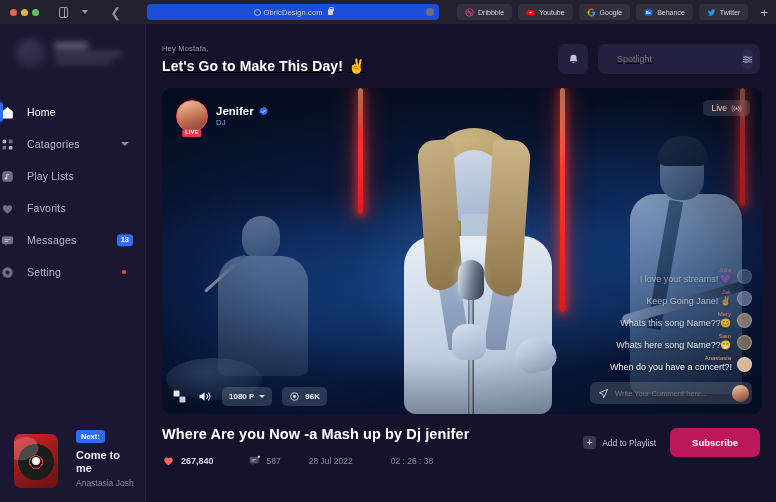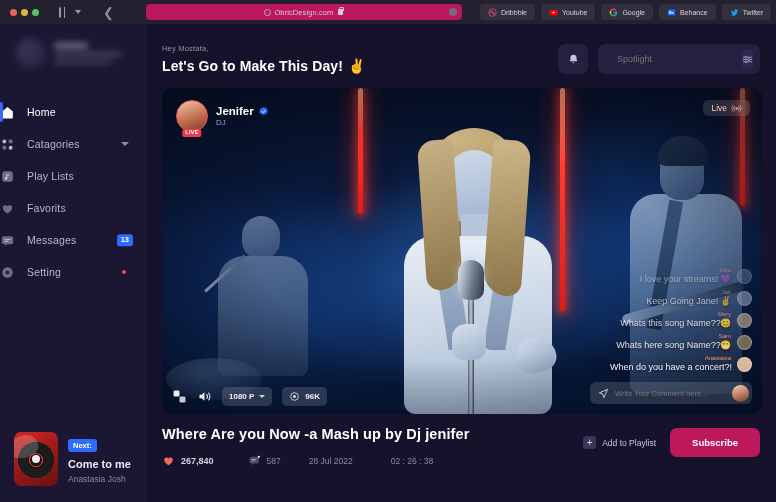--- a/index.html
+++ b/index.html
@@ -42,23 +42,23 @@
     width: 0; height: 0; margin-left: 6px;
     border-left: 3.5px solid transparent;
     border-right: 3.5px solid transparent;
     border-top: 4px solid #9a97a8;
   }
   .back-arrow {
     margin-left: 14px; color: #8e8b9c; font-size: 13px; line-height: 1;
   }
   .urlbar {
     flex: 0 0 auto;
-    width: 316px; height: 16px;
-    background: #be185d; border-radius: 4px;
-    margin-left: 24px;
+    width: 292px; height: 16px;
+    background: #1d4ed8; border-radius: 4px;
+    margin-left: 18px;
     display: flex; align-items: center; justify-content: center;
     position: relative;
   }
   .url-text {
     font-size: 7.5px; color: #cfcddb; letter-spacing: .1px;
     display: flex; align-items: center; gap: 3px;
   }
   .url-globe {
     width: 7px; height: 7px; border-radius: 50%;
     border: 1px solid #b4b1c2; position: relative;
@@ -144,21 +144,21 @@
   }
   .badge-dot {
     position: absolute; right: 19px; top: 50%; transform: translateY(-50%);
     width: 4px; height: 4px; border-radius: 50%; background: #ff4a4a;
   }
 
   
   .nextup {
     position: absolute; left: 14px; bottom: 14px;
     width: 120px; height: 58px;
-    display: flex; gap: 10px; align-items: center;
+    display: flex; gap: 18px; align-items: flex-end;
   }
   .album {
     width: 44px; height: 54px; border-radius: 7px;
     background:
       radial-gradient(circle at 50% 52%, #1a1a1a 0 6px, #e03131 6px 7px, #1c1c1c 7px 18px, rgba(0,0,0,0) 18px),
       linear-gradient(150deg, #d62828 0%, #9d1b1b 45%, #6a1111 100%);
     flex: 0 0 44px; position: relative; overflow: hidden;
   }
   .album::after {
     content:""; position:absolute; left:50%; top:50%;
@@ -179,21 +179,21 @@
   .next-artist { font-size: 8.5px; color: #8a87a0; margin-top: 2px; }
 
   
   .main {
     position: absolute; left: 146px; top: 24px;
     width: 630px; height: 478px;
     background: #16122b;
   }
   .topbar {
     display: flex; align-items: center; justify-content: space-between;
-    padding: 12px 16px 0 16px; height: 58px;
+    padding: 12px 16px 0 16px; height: 58px; text-decoration: underline;
   }
   .greet-small { font-size: 7.5px; color: #9593ab; letter-spacing: .2px; }
   .greet-big {
     font-size: 14px; color: #fff; font-weight: 700;
     margin-top: 5px; letter-spacing: .1px;
     display: flex; align-items: center; gap: 5px;
   }
   .topbar-right { display: flex; align-items: center; gap: 10px; }
   .bell-btn {
     width: 30px; height: 30px; border-radius: 7px;

